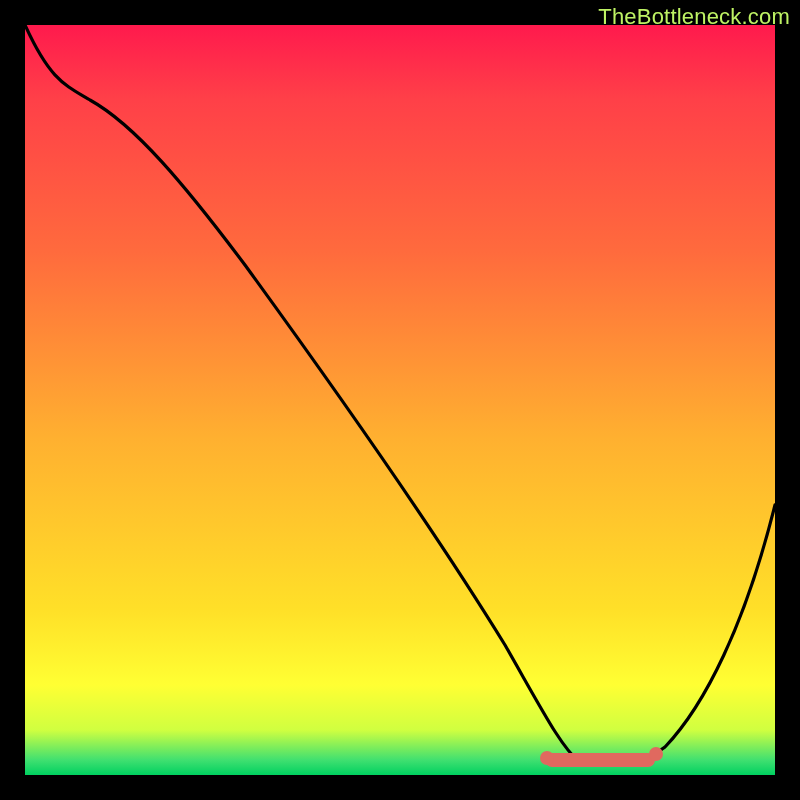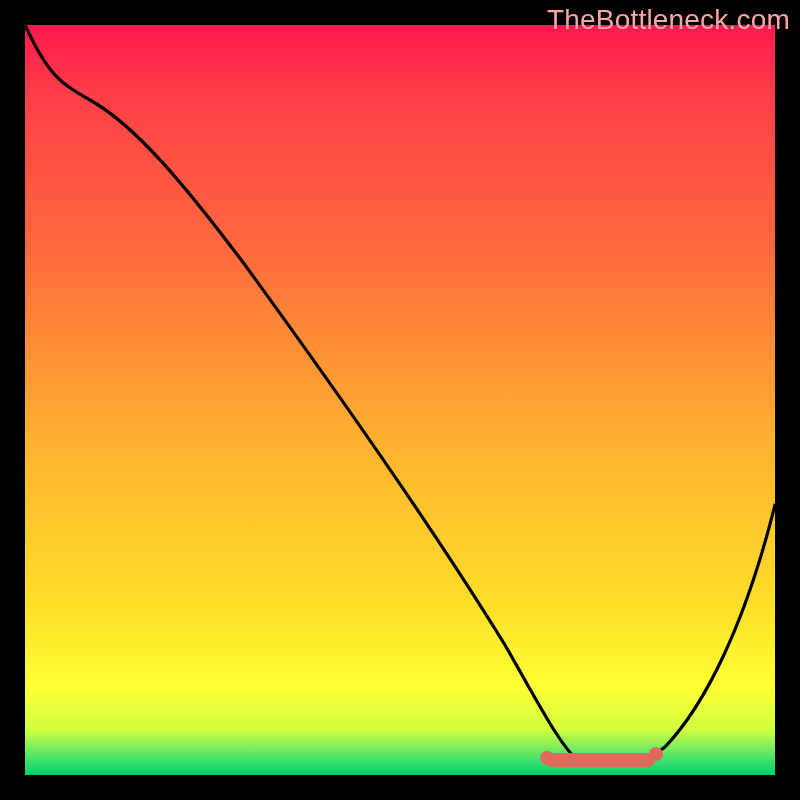--- a/index.html
+++ b/index.html
@@ -20,23 +20,23 @@
       #ffff33 88%,
       #d0ff40 94%,
       #40e070 98%,
       #00d060 100%);
   }
   .watermark {
     position: absolute;
     top: 4px;
     right: 10px;
     font-family: Arial, Helvetica, sans-serif;
-    font-size: 28px;
+    font-size: 22px;
     font-weight: 500;
-    color: #fca5a5;
+    color: #bef264;
     letter-spacing: 0.2px;
   }
   svg.curve { position: absolute; left: 0; top: 0; width: 750px; height: 750px; }
   .marker {
     position: absolute;
     background: #e0695f;
     border-radius: 8px;
   }
 </style>
 </head>

